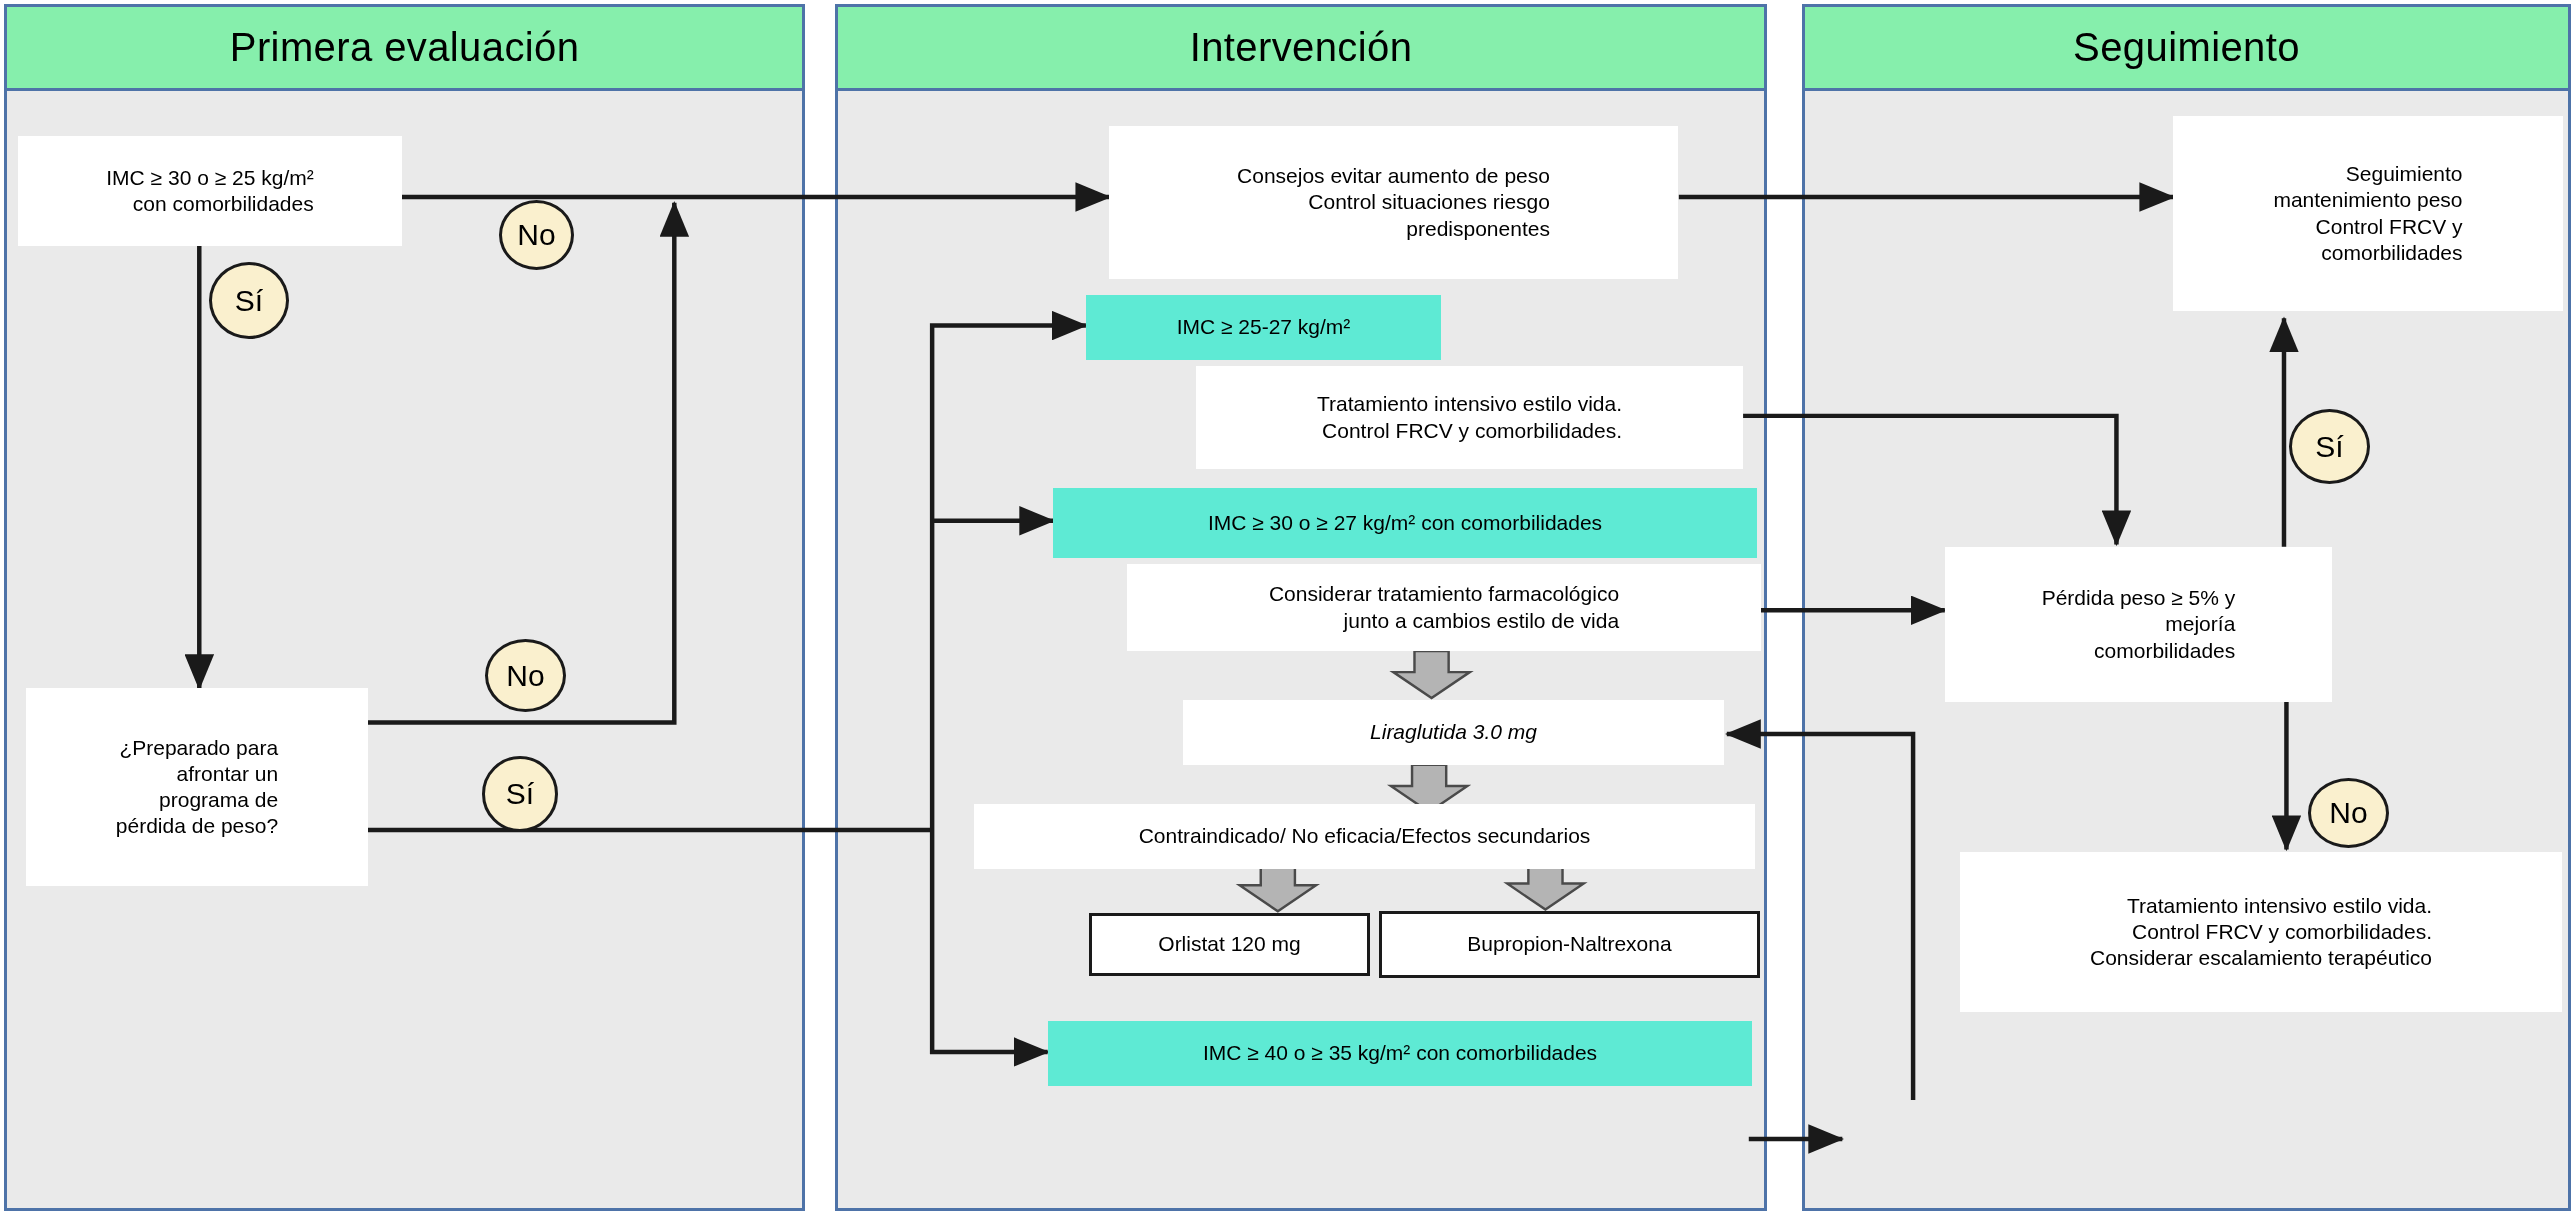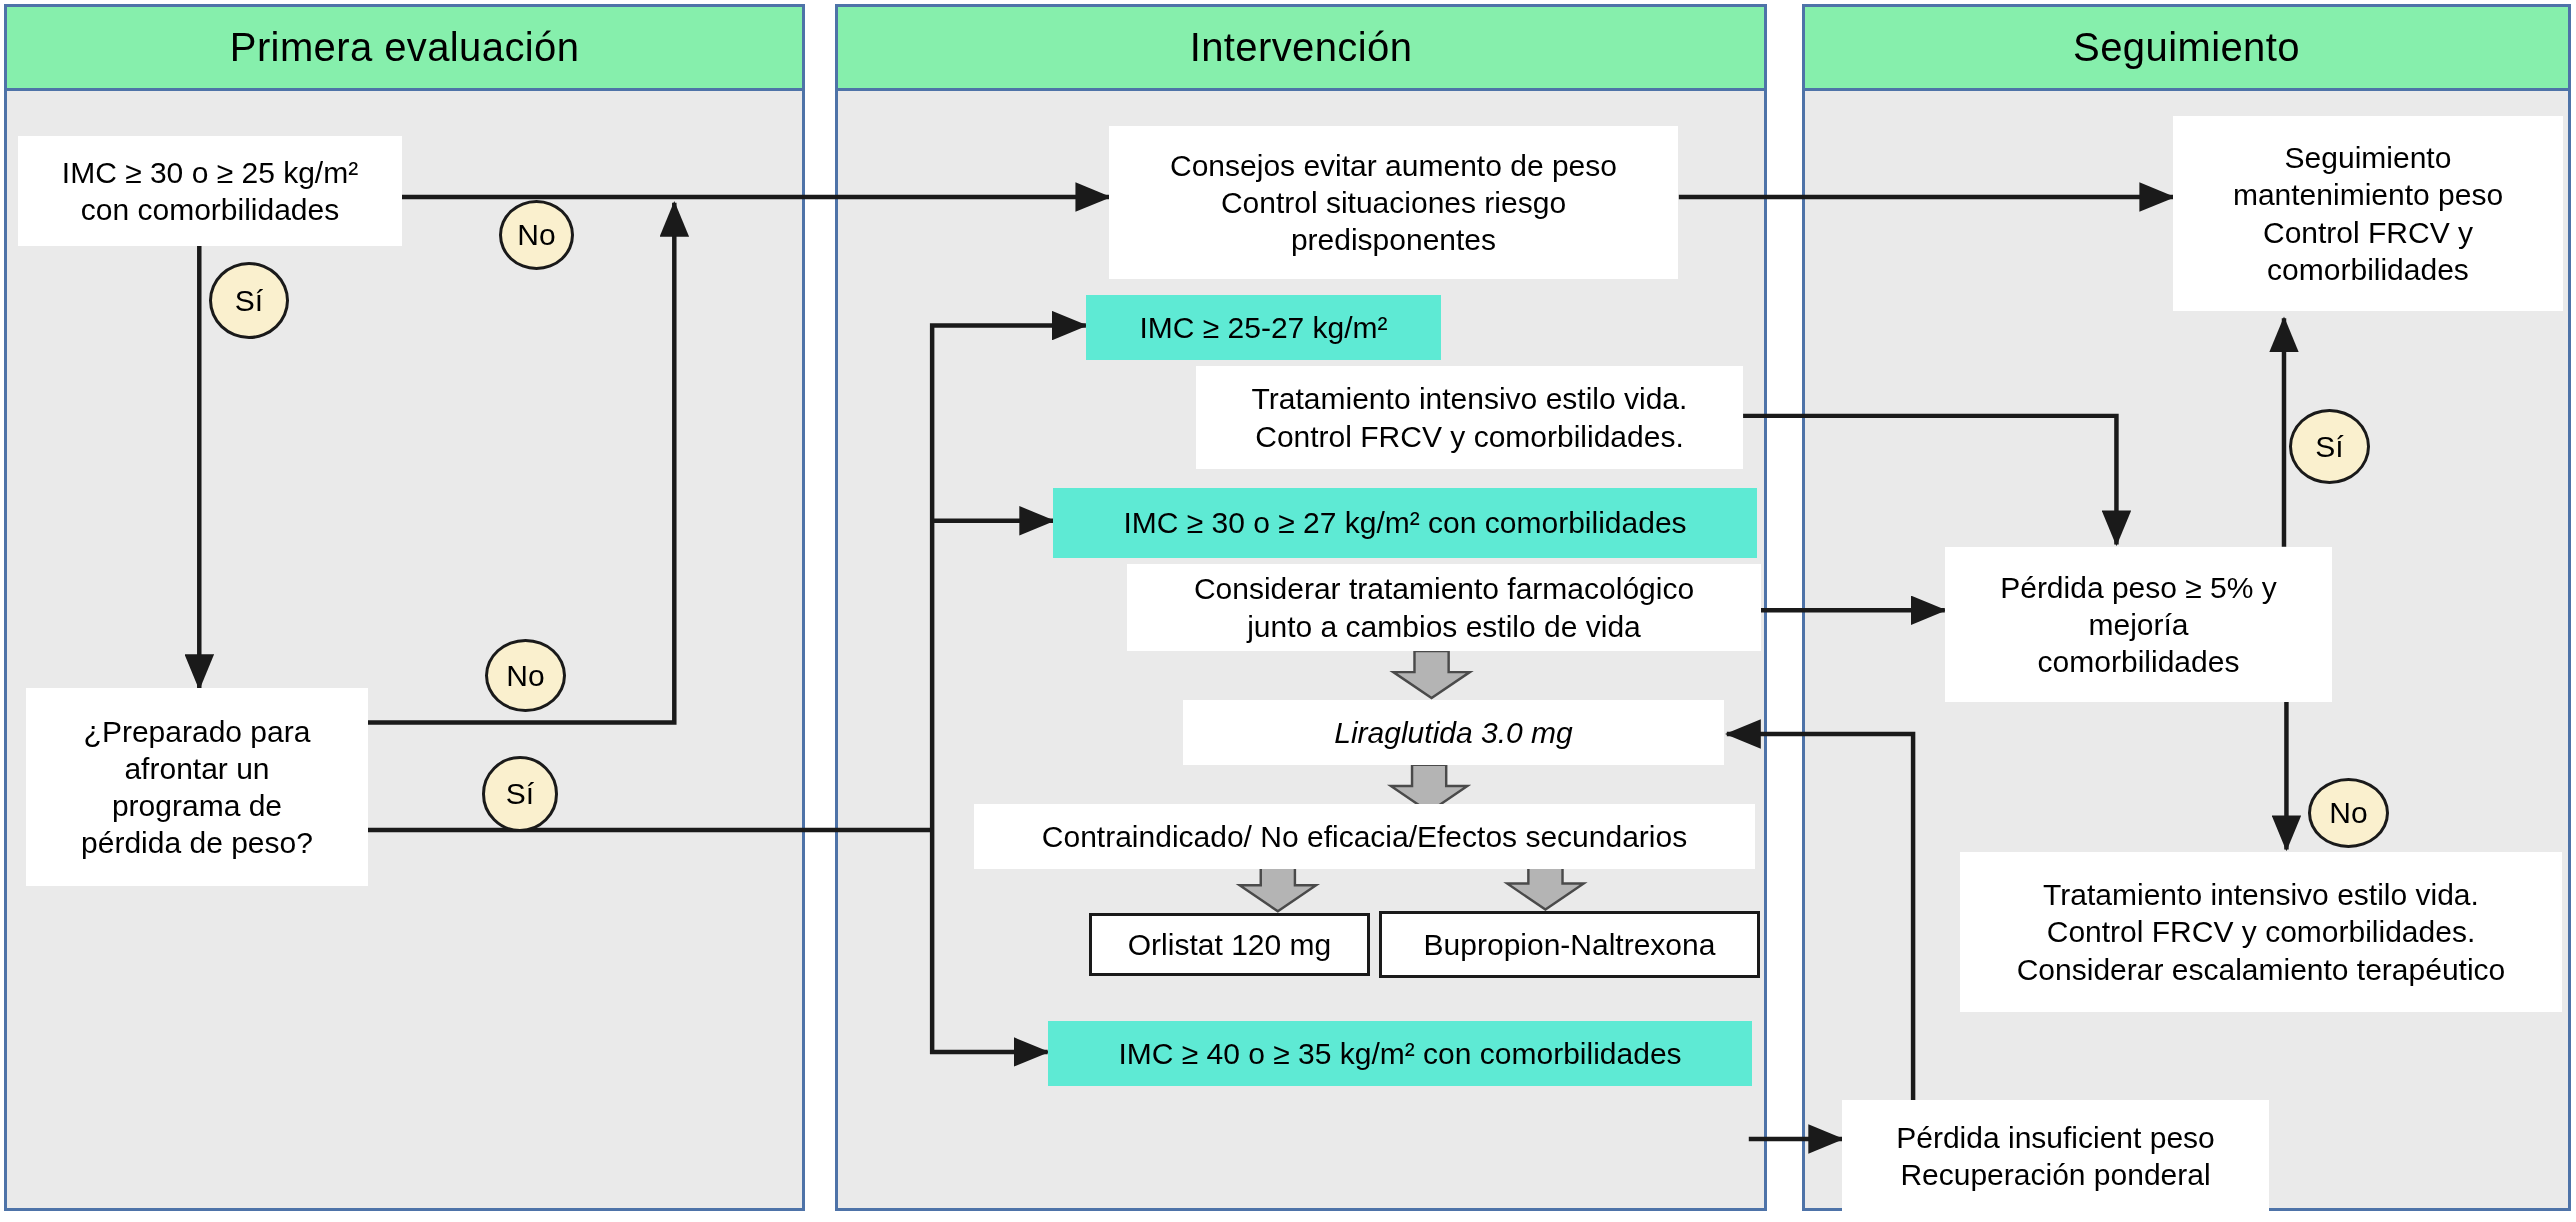--- a/index.html
+++ b/index.html
@@ -31,23 +31,23 @@
     letter-spacing:0.4px;
   }
   
   #wires { position:absolute; left:0; top:0; z-index:1; }
   #wires polyline { fill:none; stroke:#1a1a1a; stroke-width:5.5px; }
   #wires .blockarrow { fill:#b4b4b4; stroke:#4a4a4a; stroke-width:3px; }
   
   .node {
     position:absolute; z-index:2;
     display:flex; align-items:center; justify-content:center;
-    text-align:center;
+    text-align:right;
     white-space:pre-line;
-    font-size:30px; line-height:1.24;
+    font-size:21px; line-height:1.24;
     background:#ffffff;
     box-sizing:border-box;
   }
   .node.yellow   { background:#5eead4; }
   .node.outlined { border:3.3px solid #1a1a1a; }
   
   #n-imc1        { left:18px;   top:136px;  width:384px; height:110px; }
   #n-preparado   { left:26px;   top:688px;  width:342px; height:198px; }
   #n-consejos    { left:1109px; top:126px;  width:569px; height:153px; }
   #n-imc2527     { left:1086px; top:295px;  width:355px; height:65px;  }
@@ -161,22 +161,20 @@
   <div class="node" id="n-seg3">Seguimiento
 mantenimiento peso
 Control FRCV y
 comorbilidades</div>
   <div class="node" id="n-perdida5">Pérdida peso ≥ 5% y
 mejoría
 comorbilidades</div>
   <div class="node" id="n-trat3">Tratamiento intensivo estilo vida.
 Control FRCV y comorbilidades.
 Considerar escalamiento terapéutico</div>
-  <div class="node" id="n-perdidains">Pérdida insuficient peso
-Recuperación ponderal</div>
 
   <div class="bubble" id="b-si1">Sí</div>
   <div class="bubble" id="b-no1">No</div>
   <div class="bubble" id="b-si2">Sí</div>
   <div class="bubble" id="b-si3">Sí</div>
   <div class="bubble" id="b-no3">No</div>
 
   <div class="bubble" id="b-no0" style="left:499px; top:200px; width:75px; height:70px;">No</div>
 
 </div>

